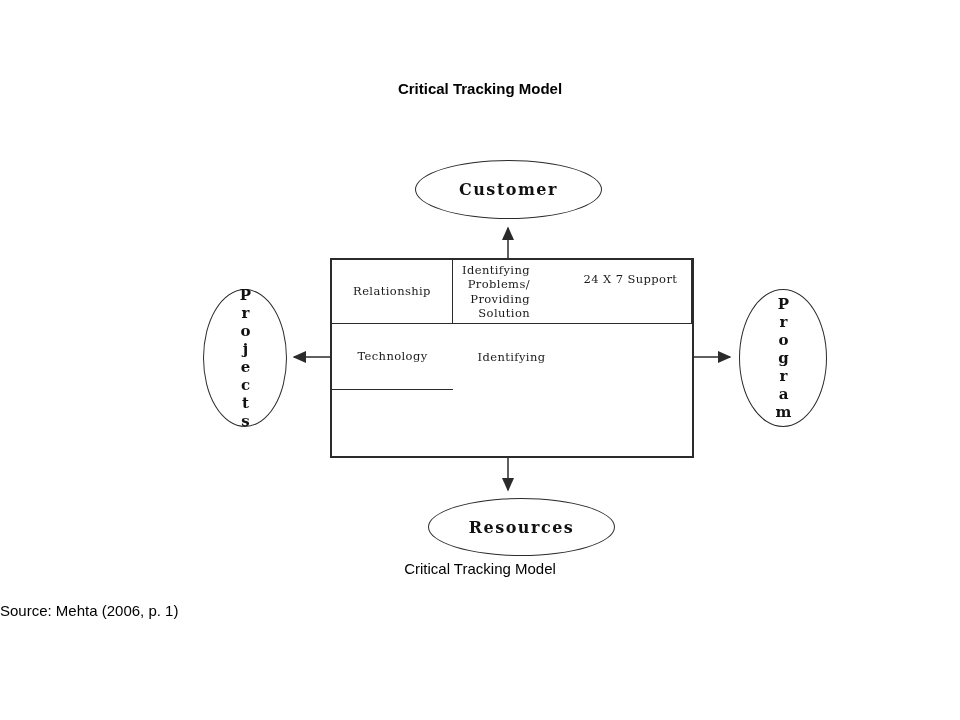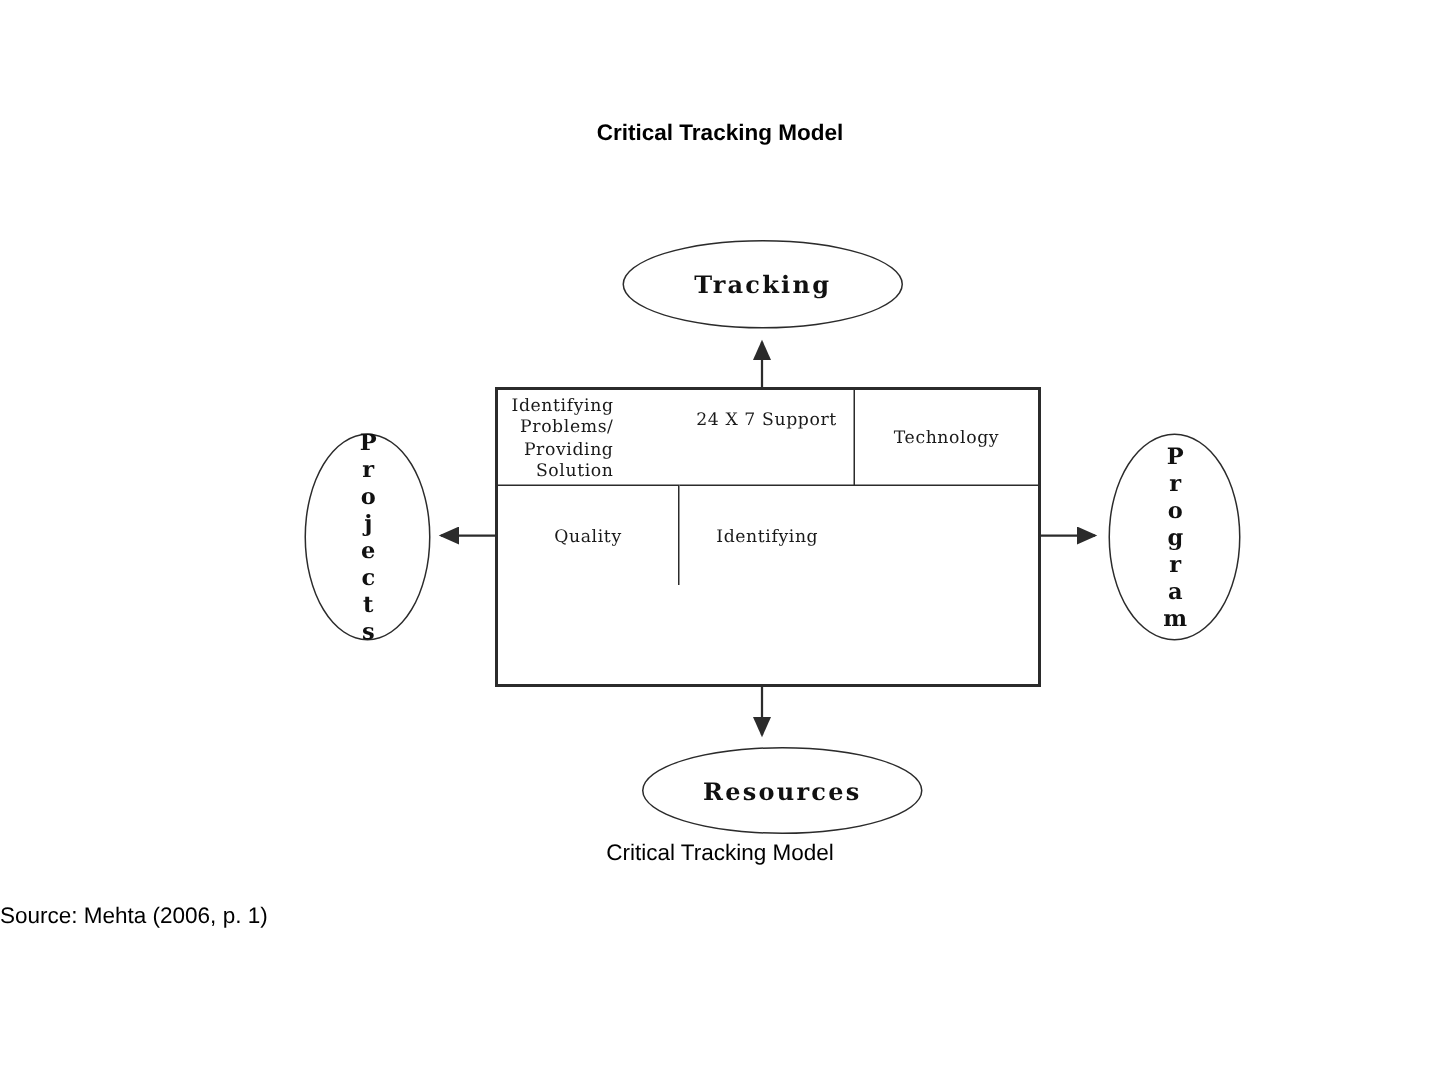--- a/index.html
+++ b/index.html
@@ -129,44 +129,44 @@
         <polygon points="0 0, 9 4, 0 8" fill="#2b2b2b"></polygon>
       </marker>
     </defs>
     <line x1="508" y1="258" x2="508" y2="228" stroke="#2b2b2b" stroke-width="1.5" marker-end="url(#arrowhead)"></line>
     <line x1="508" y1="458" x2="508" y2="490" stroke="#2b2b2b" stroke-width="1.5" marker-end="url(#arrowhead)"></line>
     <line x1="330" y1="357" x2="294" y2="357" stroke="#2b2b2b" stroke-width="1.5" marker-end="url(#arrowhead)"></line>
     <line x1="694" y1="357" x2="730" y2="357" stroke="#2b2b2b" stroke-width="1.5" marker-end="url(#arrowhead)"></line>
   </svg>
 
   <div class="ellipse" id="node-customer">
-    <span class="node-label">Tracking</span>
+    <span class="node-label">Customer</span>
   </div>
 
   <div class="ellipse" id="node-projects">
     <span class="vtext">Projects</span>
   </div>
 
   <div class="ellipse" id="node-program">
     <span class="vtext">Program</span>
   </div>
 
   <div class="ellipse" id="node-resources">
     <span class="node-label">Resources</span>
   </div>
 
   <div class="grid">
+    <div class="cell">Relationship</div>
     <div class="cell last-col left-align">Identifying
 Problems/
 Providing
 Solution</div>
 
     <div class="cell top-align">24 X 7 Support</div>
     <div class="cell last-col">Technology</div>
 
-    <div class="cell last-row">Quality</div>
     <div class="cell last-col last-row">Identifying</div>
   </div>
 
   <div class="caption">Critical Tracking Model</div>
   <div class="source">Source: Mehta (2006, p. 1)</div>
 
 </div>
 
 </body></html>

